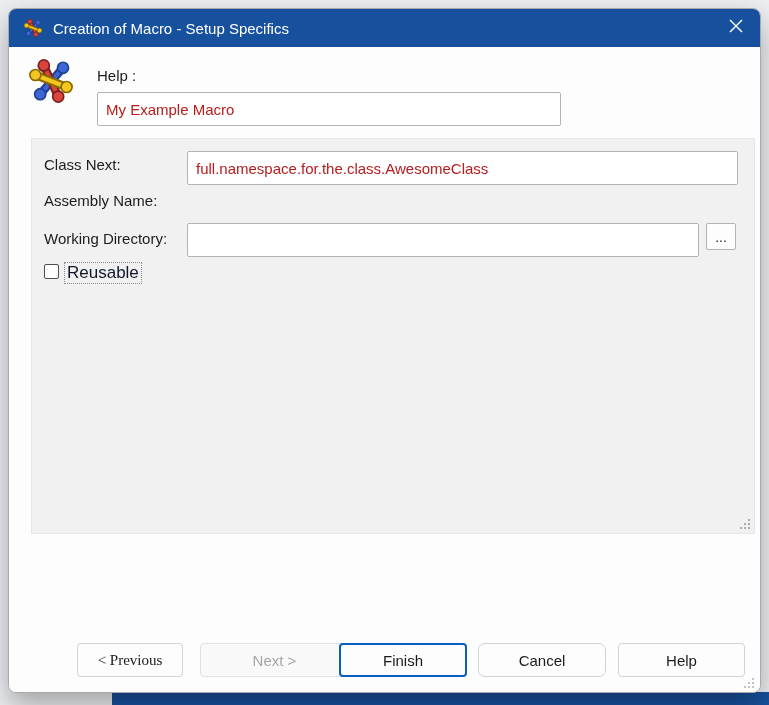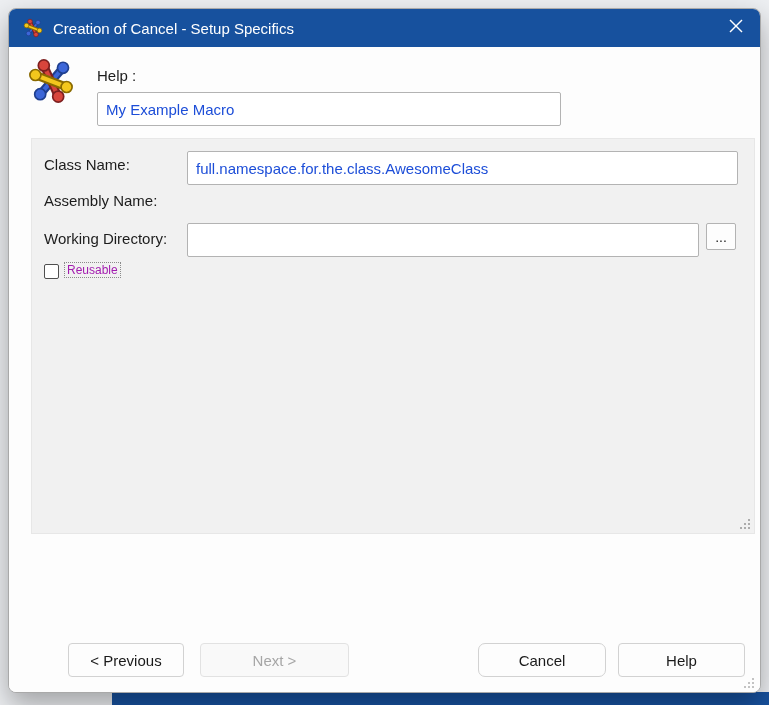--- a/index.html
+++ b/index.html
@@ -37,21 +37,21 @@
   .dlg-body { position: relative; flex: 1; background: #fdfdfd; }
 
   .big-icon, .big-icon svg { width: 48px; height: 48px; }
   .big-icon { position: absolute; left: 18px; top: 10px; }
 
   .field-label { font-size: 15px; color: #1c1c1c; white-space: nowrap; }
   .name-label { position: absolute; left: 88px; top: 20px; }
 
   .text-input {
     position: absolute; height: 16px; border: 1px solid #b3b3b3; border-radius: 2px;
-    background: #fff; font-family: inherit; font-size: 15px; color: #1d4ed8;
+    background: #fff; font-family: inherit; font-size: 15px; color: #b91c1c;
     padding: 16px 8px; outline: none;
   }
   .name-input { left: 88px; top: 45px; width: 464px; }
 
   .panel {
     position: absolute; left: 22px; top: 91px; width: 724px; height: 396px;
     background: var(--panel, #f1f1f1); border: 1px solid #e7e7e7;
   }
   .panel .row-label { position: absolute; left: 12px; }
   .lbl-class    { top: 17px; }
@@ -67,30 +67,30 @@
     background: #fdfdfd; border: 1px solid #b3b3b3; border-radius: 2px;
     font-family: inherit; font-size: 14px; color: #1a1a1a; line-height: 12px;
     cursor: default;
   }
 
   .checkbox {
     position: absolute; left: 12px; top: 125px; width: 15px; height: 15px;
     background: #fff; border: 1px solid #4f4f4f; border-radius: 2px; cursor: default;
   }
   .reusable-label {
-    position: absolute; left: 33px; top: 124px; font-size: 12px; color: #a21caf;
+    position: absolute; left: 33px; top: 124px; font-size: 17px; color: #0f172a;
     outline: 1px dotted #8a8a8a; padding: 0 2px; cursor: default;
   }
 
   .btn {
     position: absolute; top: 596px; height: 34px;
     background: #fdfdfd; border: 1px solid #d2d2d2; border-radius: 4px;
     font-family: inherit; font-size: 15px; color: #1a1a1a; cursor: default;
   }
-  .btn-previous { left: 59px;  width: 116px; }
+  .btn-previous { left: 68px;  width: 106px; font-family: Liberation Serif, serif; }
   .btn-next     { left: 191px; width: 149px; color: #a6a6a6; background: #f9f9f9; border-color: #e2e2e2; }
   .btn-finish   { left: 330px; width: 128px; border: 2px solid var(--accent, #0A5DC2); }
   .btn-cancel   { left: 469px; width: 128px; border-radius: 7px; }
   .btn-help     { left: 609px; width: 127px; }
 
   .grip { position: absolute; line-height: 0; }
   .grip-panel  { right: 3px; bottom: 3px; }
   .grip-dialog { right: 5px; bottom: 3px; }
 </style>
 </head>
@@ -116,21 +116,21 @@
           <circle cx="26" cy="33" r="4.6" fill="#d8453c" stroke="#7d1f1f" stroke-width="1.4"></circle>
         </g>
         <g>
           <line x1="7" y1="15" x2="33" y2="25" stroke="#8a6a00" stroke-width="7" stroke-linecap="round"></line>
           <line x1="7" y1="15" x2="33" y2="25" stroke="#f3c71d" stroke-width="3.5" stroke-linecap="round"></line>
           <circle cx="7" cy="15" r="4.6" fill="#f3c71d" stroke="#8a6a00" stroke-width="1.4"></circle>
           <circle cx="33" cy="25" r="4.6" fill="#f3c71d" stroke="#8a6a00" stroke-width="1.4"></circle>
         </g>
       </svg>
     </span>
-    <span class="title-text">Creation of Cancel - Setup Specifics</span>
+    <span class="title-text">Creation of Macro - Setup Specifics</span>
     <div class="close-btn">
       <span>
         <svg width="14" height="14" viewBox="0 0 14 14">
           <line x1="1" y1="1" x2="13" y2="13" stroke="#ffffff" stroke-width="1.4"></line>
           <line x1="13" y1="1" x2="1" y2="13" stroke="#ffffff" stroke-width="1.4"></line>
         </svg>
       </span>
     </div>
   </div>
 
@@ -157,21 +157,21 @@
           <circle cx="33" cy="25" r="4.6" fill="#f3c71d" stroke="#8a6a00" stroke-width="1.4"></circle>
         </g>
       </svg>
     </span>
 
     <span class="field-label name-label">Help :</span>
     <input class="text-input name-input" type="text" value="My Example Macro" style="">
 
     <div class="panel">
 
-      <span class="field-label row-label lbl-class">Class Name:</span>
+      <span class="field-label row-label lbl-class">Class Next:</span>
       <input class="text-input class-input" type="text" value="full.namespace.for.the.class.AwesomeClass" style="">
 
       <span class="field-label row-label lbl-assembly">Assembly Name:</span>
 
       <span class="field-label row-label lbl-workdir">Working Directory:</span>
       <input class="text-input workdir-input" type="text" value="" style="">
       <button class="browse-btn">...</button>
 
       <span class="checkbox"></span>
       <span class="reusable-label">Reusable</span>
@@ -185,20 +185,21 @@
             <circle cx="3" cy="11" r="1.1"></circle>
               <circle cx="7" cy="11" r="1.1"></circle>
               <circle cx="11" cy="11" r="1.1"></circle>
           </g>
         </svg>
       </span>
     </div>
 
     <button class="btn btn-previous">&lt; Previous</button>
     <button class="btn btn-next" disabled="">Next &gt;</button>
+    <button class="btn btn-finish">Finish</button>
     <button class="btn btn-cancel">Cancel</button>
     <button class="btn btn-help">Help</button>
 
     <span class="grip grip-dialog">
       <svg width="13" height="13" viewBox="0 0 13 13">
         <g fill="#b5b5b5">
           <circle cx="11" cy="3" r="1.1"></circle>
           <circle cx="7" cy="7" r="1.1"></circle>
             <circle cx="11" cy="7" r="1.1"></circle>
           <circle cx="3" cy="11" r="1.1"></circle>

